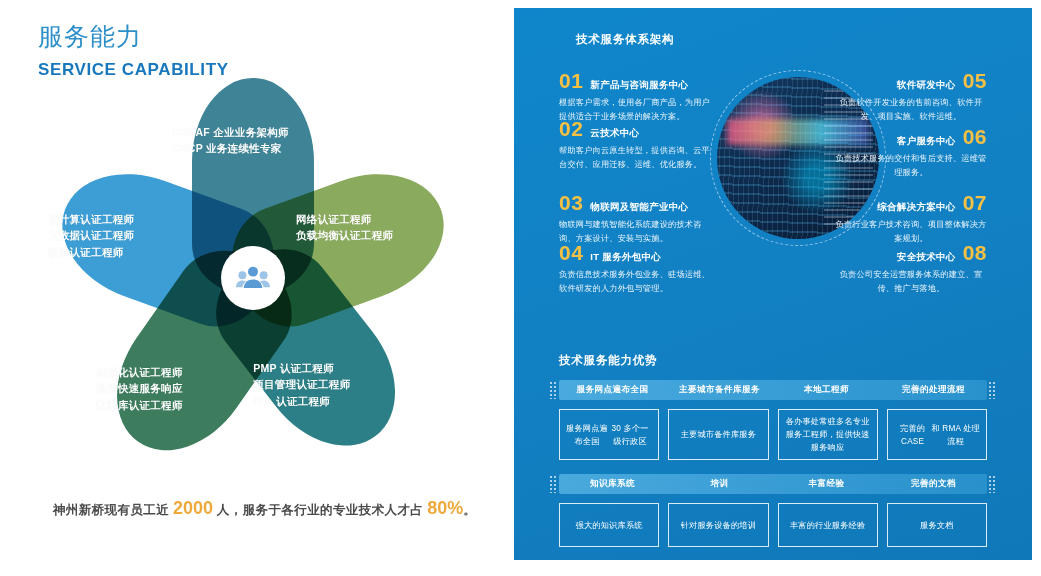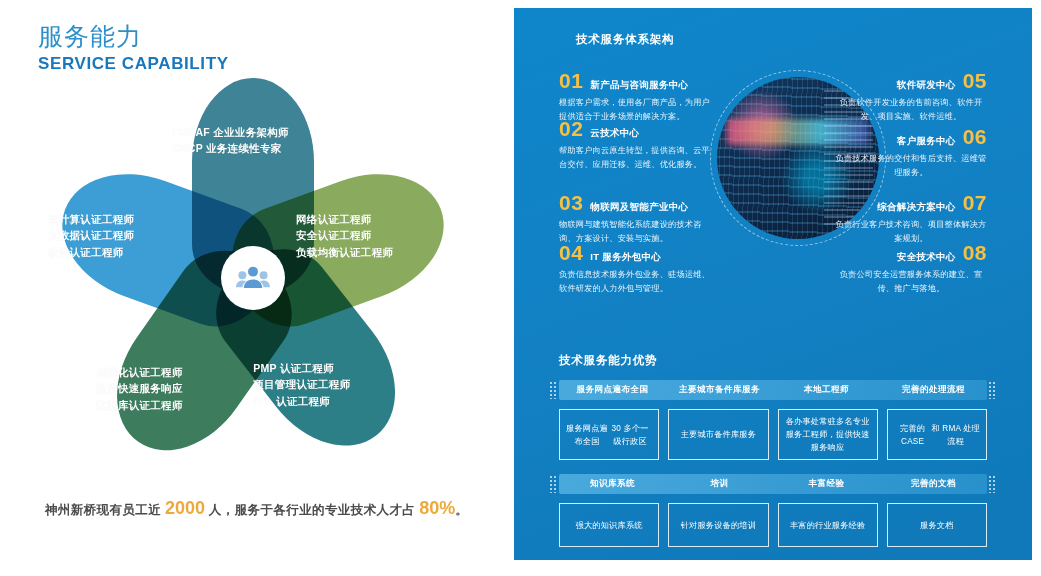--- a/index.html
+++ b/index.html
@@ -14,21 +14,21 @@
   
   .left-pane { position: absolute; left: 0; top: 0; width: 505px; height: 576px; }
 
   .titles { position: absolute; left: 38px; top: 22px; }
   .title-cn {
     font-size: 25px; color: #2d8fc9; letter-spacing: 1px;
     font-weight: 400; line-height: 1.15;
   }
   .title-en {
     font-size: 17px; color: #1877bd; font-weight: bold;
-    letter-spacing: 0.6px; margin-top: 3px;
+    letter-spacing: 0.6px; margin-top: 9px;
   }
 
   
   .flower { position: absolute; left: 38px; top: 78px; width: 430px; height: 400px; }
   .petal-inner {
     position: absolute; left: 50%; top: 50%;
     transform-origin: center center;
     width: 162px;
     color: #ffffff;
     font-size: 10.5px;
@@ -48,21 +48,21 @@
   .center-hub {
     position: absolute; left: 50%; top: 50%;
     width: 64px; height: 64px; margin-left: -32px; margin-top: -32px;
     background: #ffffff; border-radius: 50%;
     display: flex; align-items: center; justify-content: center;
     z-index: 8;
   }
   .center-hub svg { width: 34px; height: 34px; display: block; }
 
   .caption {
-    position: absolute; left: 4px; top: 498px; width: 505px;
+    position: absolute; left: 12px; top: 498px; width: 505px;
     text-align: center;
     font-size: 12.5px; color: #4a4a4a; font-weight: bold;
     letter-spacing: 0.4px;
   }
   .caption .num { color: #eda93b; font-size: 18px; font-weight: bold; letter-spacing: 0; }
 
   
   .right-pane {
     position: absolute; left: 514px; top: 8px;
     width: 518px; height: 552px;
@@ -173,21 +173,20 @@
             <div>云计算认证工程师</div>
             <div>大数据认证工程师</div>
             <div>软件认证工程师</div>
           </div>
           <div class="petal-inner" style="transform: translate(-81px, -154px);">
             <div>TOGAF 企业业务架构师</div>
             <div>CBCP 业务连续性专家</div>
           </div>
           <div class="petal-inner" style="transform: translate(43.0394px, -67.1467px);">
             <div>网络认证工程师</div>
-            <div>安全认证工程师</div>
             <div>负载均衡认证工程师</div>
           </div>
           <div class="petal-inner" style="transform: translate(0.267315px, 82.0174px);">
             <div>PMP 认证工程师</div>
             <div>项目管理认证工程师</div>
             <div>ITIL 认证工程师</div>
           </div>
           <div class="petal-inner" style="transform: translate(-156.712px, 86.1281px);">
             <div>虚拟化认证工程师</div>
             <div>提供快速服务响应</div>

